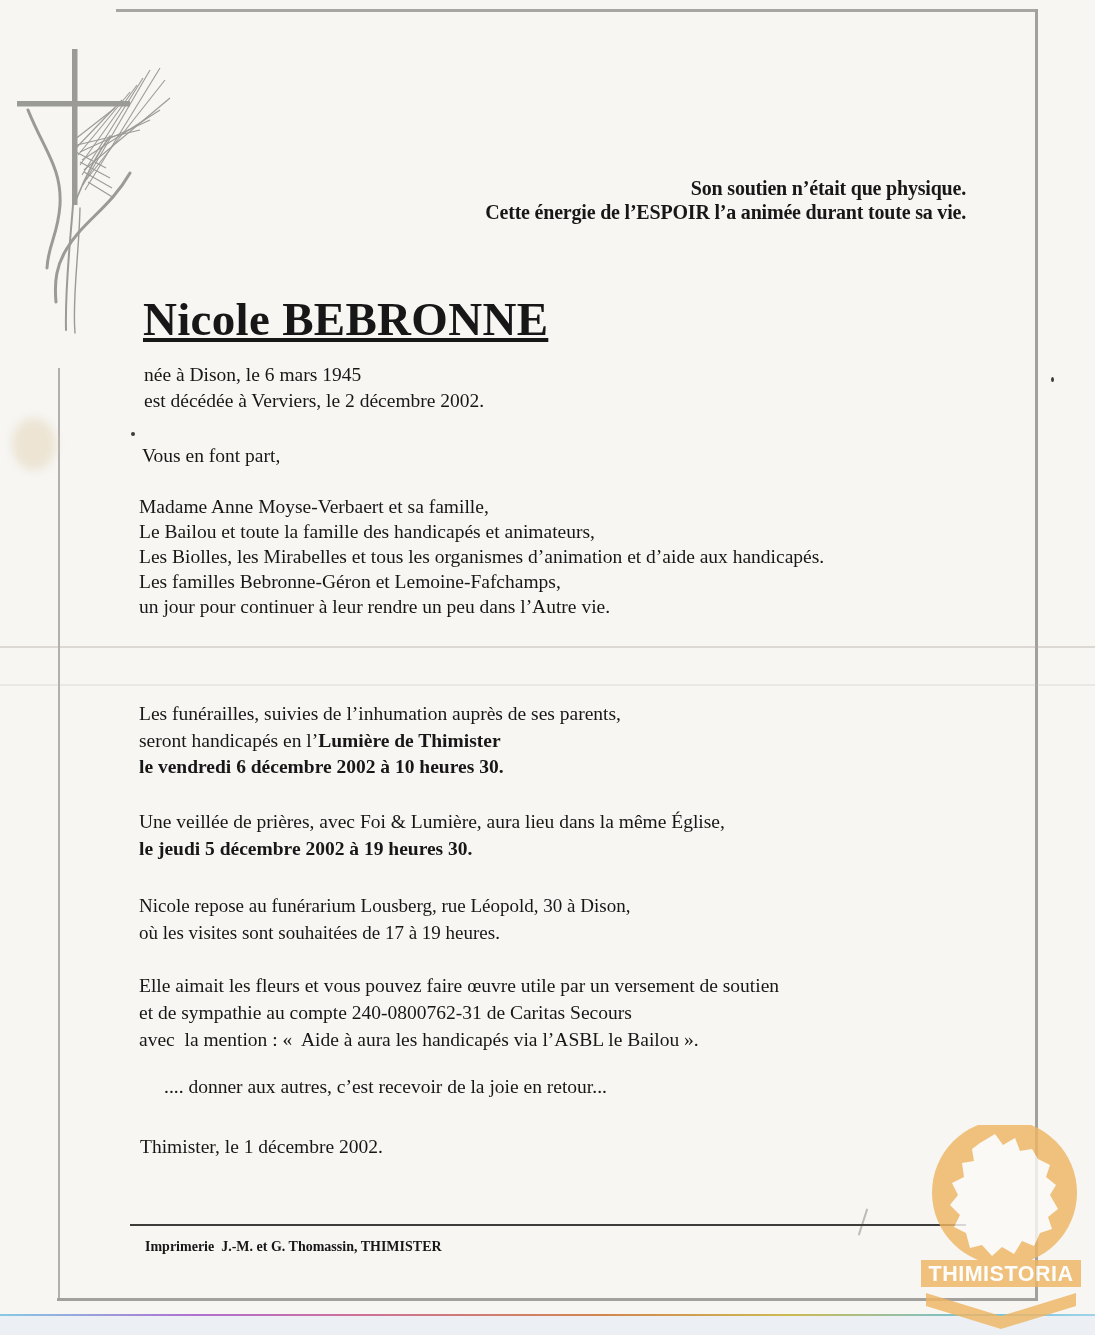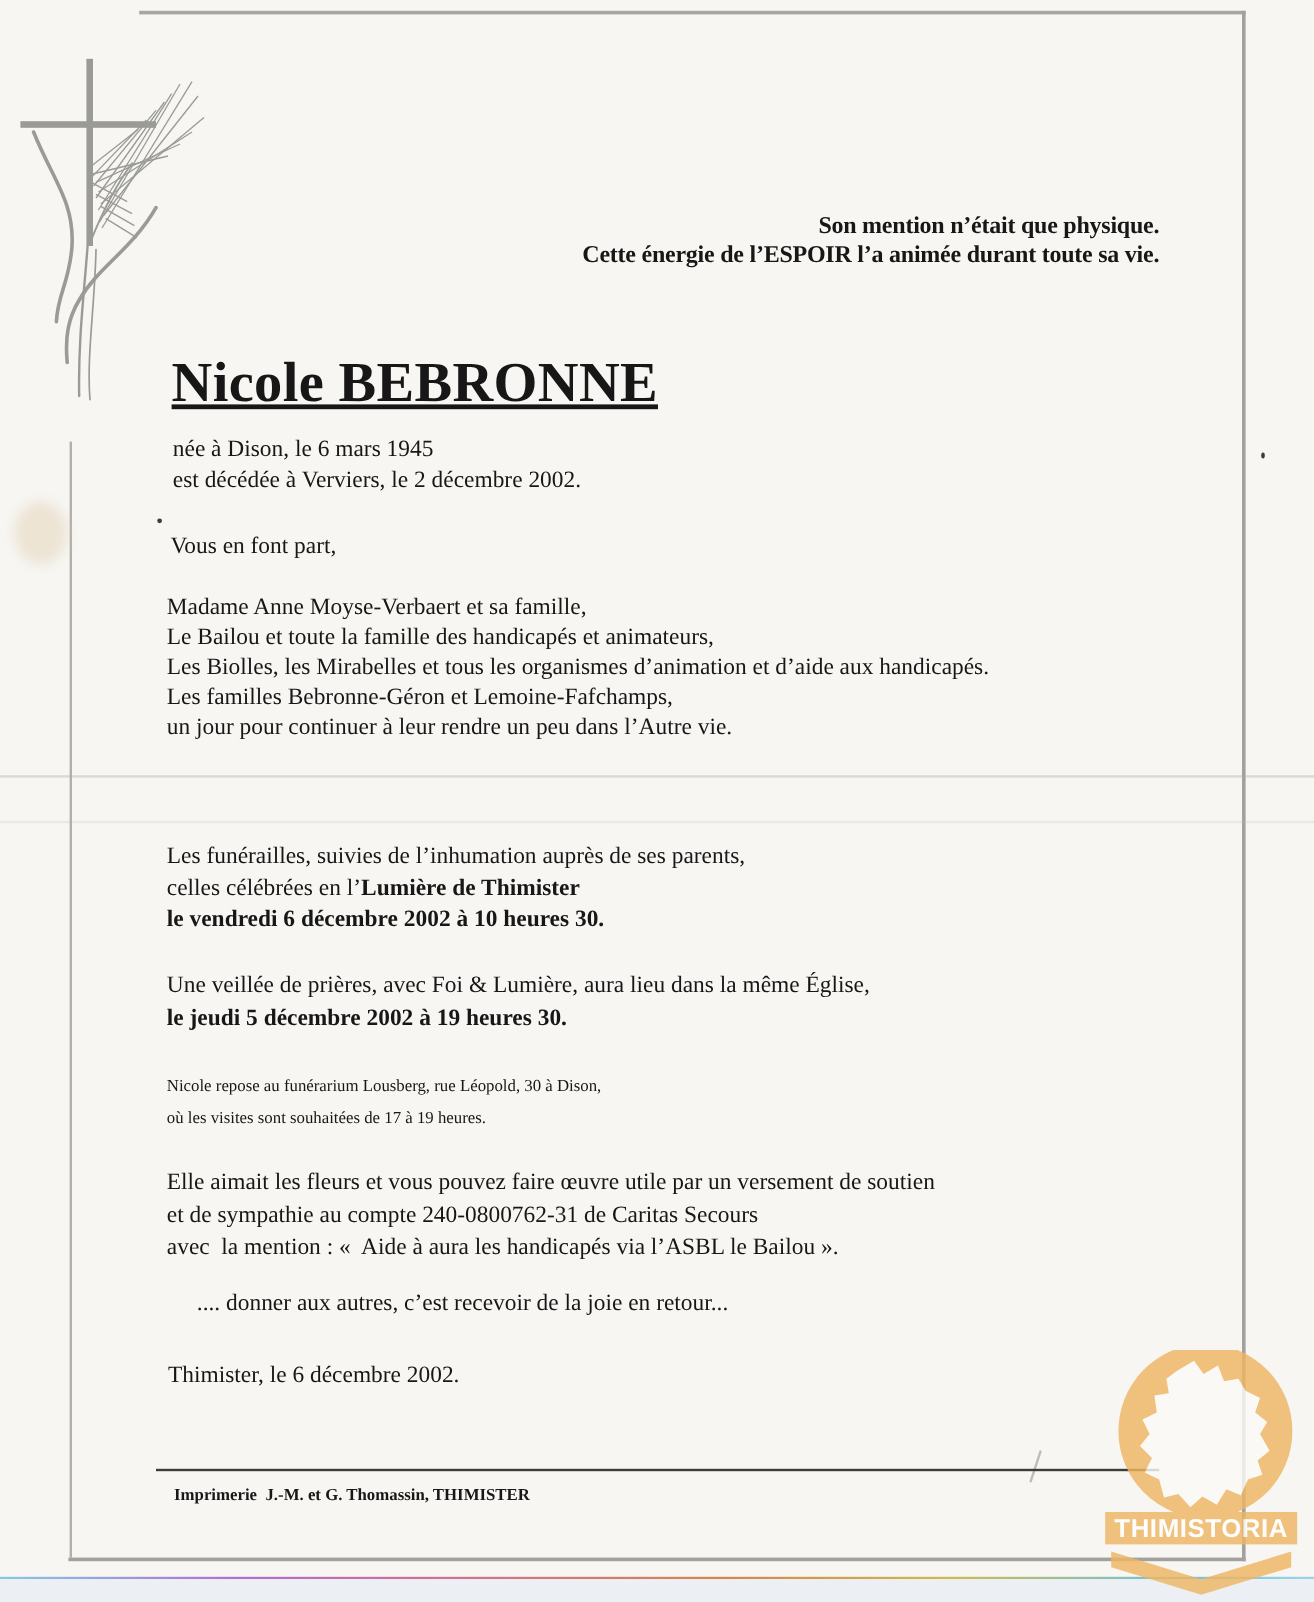--- a/index.html
+++ b/index.html
@@ -32,21 +32,21 @@
     background:rgba(140,140,138,0.55);transform:rotate(18deg);border-radius:2px;}
   
   .quote{right:129px;top:176px;text-align:right;font-weight:bold;
     font-size:20px;line-height:24px;letter-spacing:-0.2px;}
   .title{left:143px;top:292px;font-size:47px;font-weight:bold;margin:0;letter-spacing:0.3px;text-decoration:underline;}
   .vitals{left:144px;top:362px;font-size:19.5px;line-height:26px;}
   .intro{left:142px;top:445px;font-size:19.5px;}
   .mourners{left:139px;top:494px;font-size:19.5px;line-height:25px;}
   .funeral{left:139px;top:701px;font-size:19.5px;line-height:26.5px;}
   .vigil{left:139px;top:808px;font-size:19.5px;line-height:27px;}
-  .repose{left:139px;top:893px;font-size:14px;line-height:26.8px;}
+  .repose{left:139px;top:893px;font-size:19px;line-height:26.8px;}
   .donation{left:139px;top:973px;font-size:19.5px;line-height:26.8px;}
   .closing{left:164px;top:1076px;font-size:19.5px;}
   .dateline{left:140px;top:1136px;font-size:19.5px;}
   .bold{font-weight:bold;}
   .rule{left:130px;top:1224px;width:836px;height:2px;background:#3e3c3a;}
   .printer{left:145px;top:1239px;font-size:14px;font-weight:bold;}
   
   .watermark{left:920px;top:1125px;width:162px;height:210px;opacity:0.82;}
 </style>
 </head>
@@ -93,63 +93,63 @@
     <g fill="none" stroke-linecap="round">
       <path d="M18,70 C34,110 52,128 50,165 C48,195 38,205 37,228" stroke="#9a9a97" stroke-width="3"></path>
       <path d="M120,133 C100,168 72,182 56,210 C47,225 44,240 46,262" stroke="#9a9a97" stroke-width="3"></path>
       <path d="M63,165 C60,205 55,245 56,290" stroke="#9a9a97" stroke-width="2"></path>
       <path d="M70,168 C69,215 62,258 65,293" stroke="#9a9a97" stroke-width="1.4"></path>
       <path d="M66,160 C74,140 84,118 100,96" stroke="#9a9a97" stroke-width="1.6"></path>
     </g>
   </svg>
 
   <div class="abs quote">
-    <div class="line">Son mention n’était que physique.</div>
+    <div class="line">Son soutien n’était que physique.</div>
     <div class="line">Cette énergie de l’ESPOIR l’a animée durant toute sa vie.</div>
   </div>
 
   <h1 class="abs title">Nicole BEBRONNE</h1>
   <div class="abs vitals">
     <div class="line">née à Dison, le 6 mars 1945</div>
     <div class="line">est décédée à Verviers, le 2 décembre 2002.</div>
   </div>
 
   <div class="abs intro line">Vous en font part,</div>
   <div class="abs mourners">
     <div class="line">Madame Anne Moyse-Verbaert et sa famille,</div>
     <div class="line">Le Bailou et toute la famille des handicapés et animateurs,</div>
     <div class="line">Les Biolles, les Mirabelles et tous les organismes d’animation et d’aide aux handicapés.</div>
     <div class="line">Les familles Bebronne-Géron et Lemoine-Fafchamps,</div>
     <div class="line">un jour pour continuer à leur rendre un peu dans l’Autre vie.</div>
   </div>
 
   <div class="abs funeral">
     <div class="line">Les funérailles, suivies de l’inhumation auprès de ses parents,</div>
-    <div class="line"><span>celles célébrées en l’</span><span class="bold">Lumière de Thimister</span></div>
+    <div class="line"><span>seront handicapés en l’</span><span class="bold">Lumière de Thimister</span></div>
     <div class="line bold">le vendredi 6 décembre 2002 à 10 heures 30.</div>
   </div>
 
   <div class="abs vigil">
     <div class="line">Une veillée de prières, avec Foi &amp; Lumière, aura lieu dans la même Église,</div>
     <div class="line bold">le jeudi 5 décembre 2002 à 19 heures 30.</div>
   </div>
 
   <div class="abs repose">
     <div class="line">Nicole repose au funérarium Lousberg, rue Léopold, 30 à Dison,</div>
     <div class="line">où les visites sont souhaitées de 17 à 19 heures.</div>
   </div>
 
   <div class="abs donation">
     <div class="line">Elle aimait les fleurs et vous pouvez faire œuvre utile par un versement de soutien</div>
     <div class="line">et de sympathie au compte 240-0800762-31 de Caritas Secours</div>
     <div class="line">avec  la mention : «  Aide à aura les handicapés via l’ASBL le Bailou ».</div>
   </div>
 
   <div class="abs closing line">.... donner aux autres, c’est recevoir de la joie en retour...</div>
-  <div class="abs dateline line">Thimister, le 6 décembre 2002.</div>
+  <div class="abs dateline line">Thimister, le 1 décembre 2002.</div>
 
   <div class="abs rule"></div>
   <div class="abs printer line">Imprimerie  J.-M. et G. Thomassin, THIMISTER</div>
 
   <div class="abs watermark">
     <svg width="162" height="210" viewBox="0 0 162 210">
       <circle cx="84.5" cy="67.5" r="72.5" fill="#efb664"></circle>
       <path d="M60,18 L75,9 L83,20 L95,13 L100,26 L112,24 L118,34 L130,40 L126,52 L136,60
                L130,70 L138,84 L128,92 L132,104 L120,108 L114,121 L102,116 L94,129 L82,122
                L72,131 L62,120 L50,123 L46,108 L34,102 L40,90 L30,80 L38,70 L32,58 L44,52

